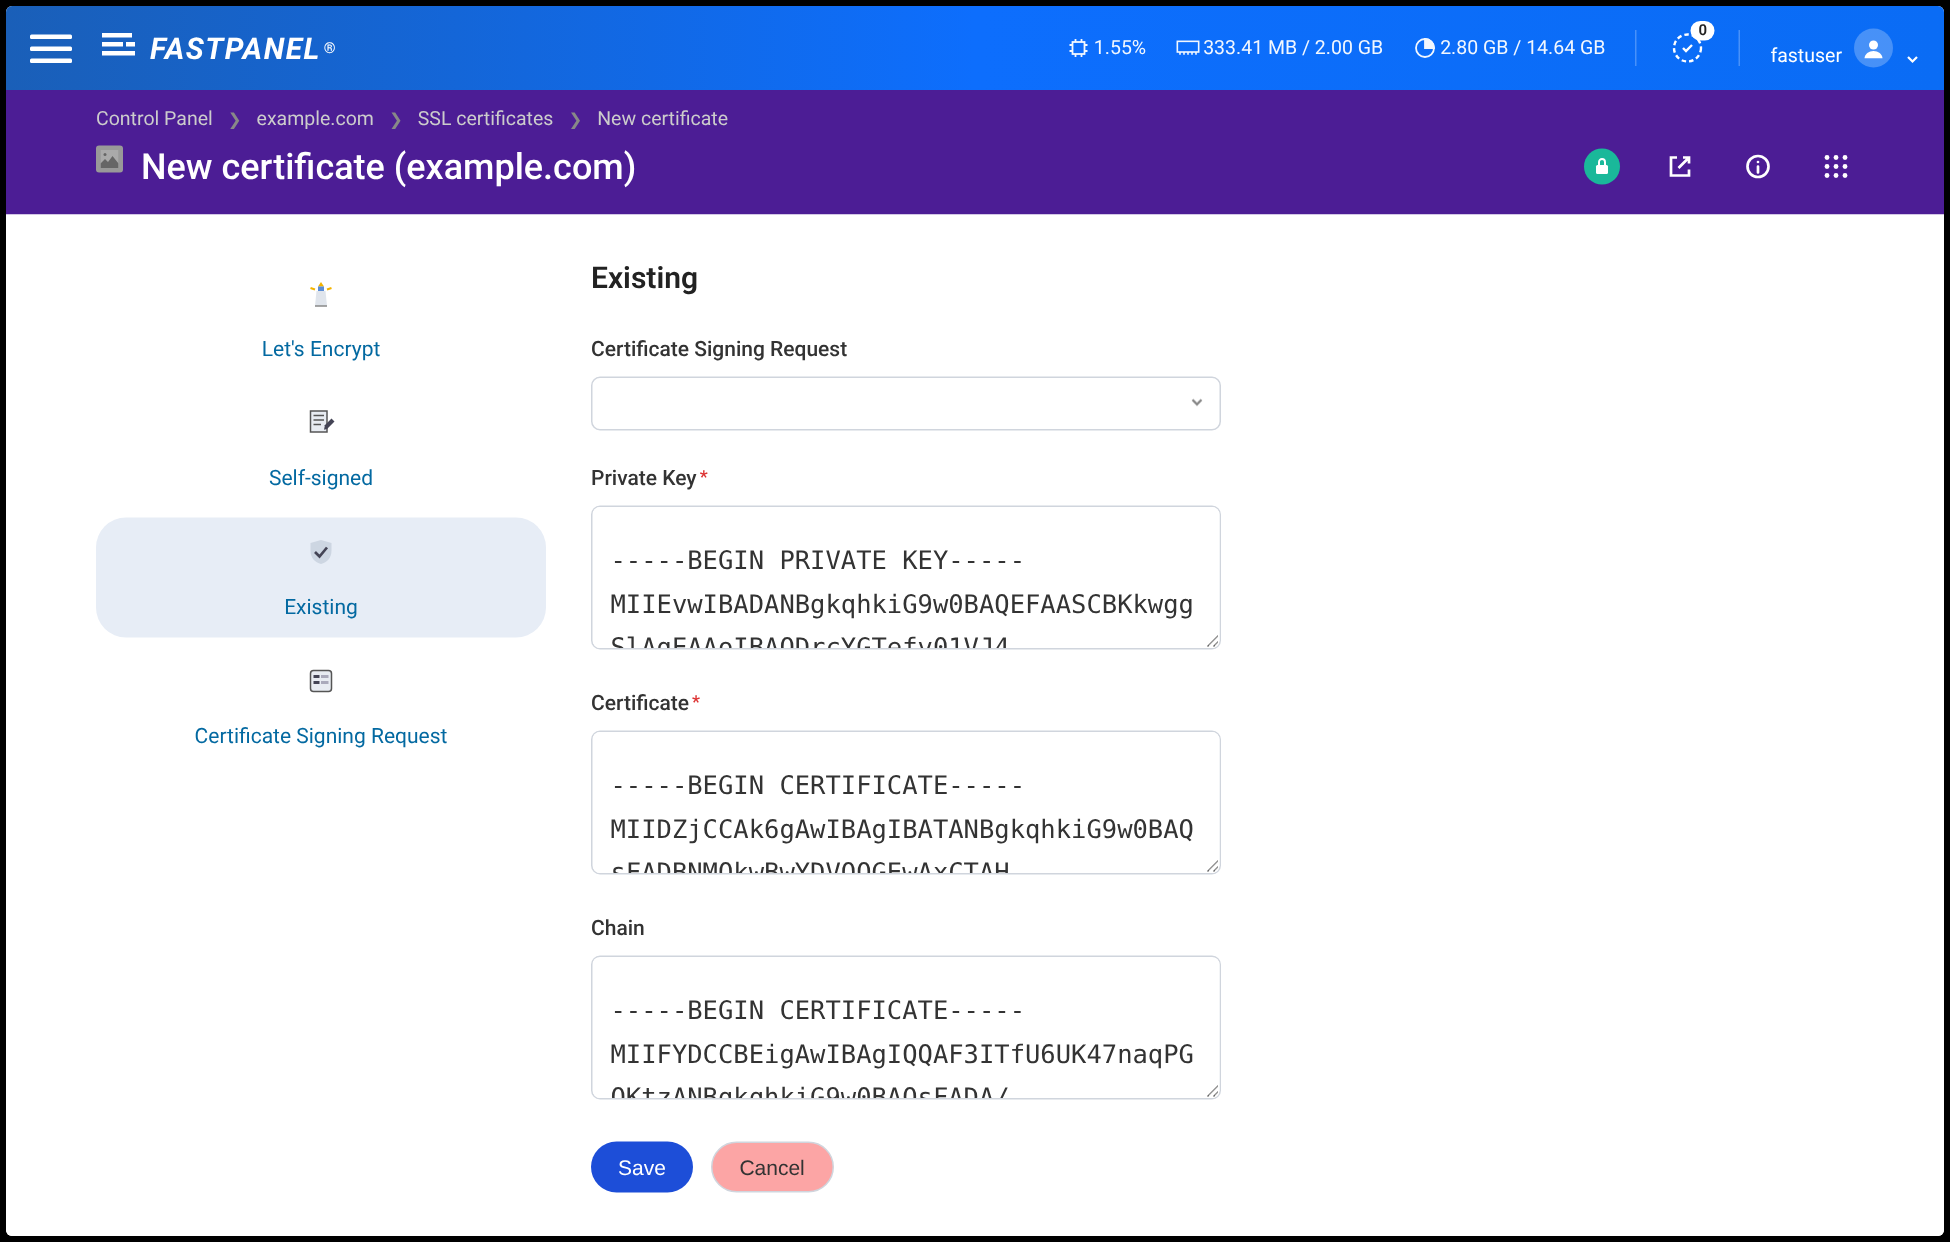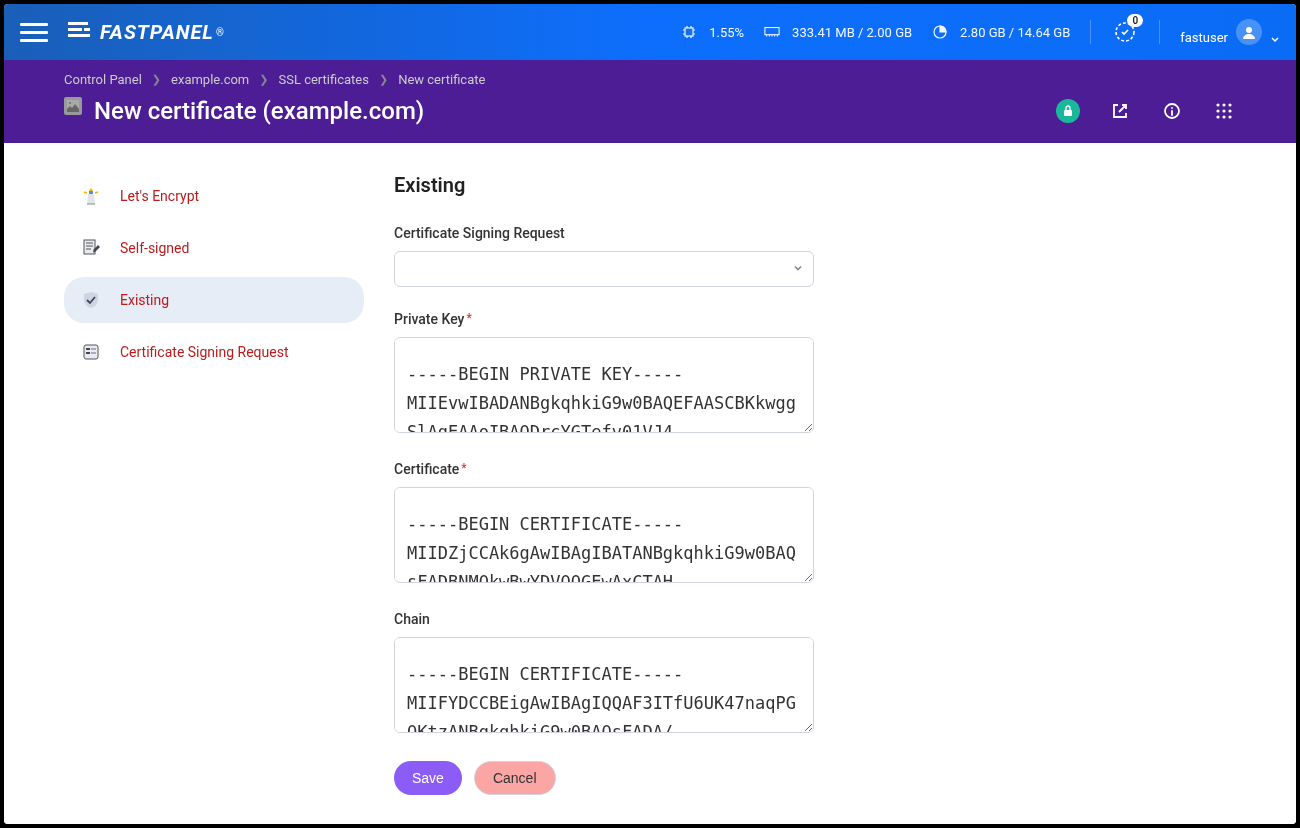--- a/index.html
+++ b/index.html
@@ -7,21 +7,21 @@
 .app-frame { position: absolute; top: 4px; left: 4px; right: 4px; bottom: 4px; background: #fff; border-radius: 4px; overflow: hidden; display: flex; flex-direction: column; }
 
 
 .top-header { height: 56px; background: linear-gradient(90deg, #1a5fb8 0%, #0d6efd 50%, #0a6cf5 100%); display: flex; align-items: center; padding: 0 16px; color: #fff; }
 .hamburger { width: 28px; height: 28px; display: flex; flex-direction: column; justify-content: center; gap: 5px; cursor: pointer; margin-right: 20px; }
 .hamburger span { display: block; height: 3px; background: #fff; border-radius: 1px; }
 .logo { display: flex; align-items: center; font-weight: 700; font-size: 20px; letter-spacing: 1px; font-style: italic; }
 .logo svg { margin-right: 8px; }
 .logo sup { font-size: 10px; font-weight: 400; margin-left: 2px; font-style: normal; }
 .header-stats { margin-left: auto; display: flex; align-items: center; gap: 20px; font-size: 13px; }
-.stat-item { display: flex; align-items: center; gap: 12px; opacity: 0.95; }
+.stat-item { display: flex; align-items: center; gap: 2px; opacity: 0.95; }
 .stat-icon { width: 16px; height: 16px; display: inline-flex; align-items: center; justify-content: center; }
 .notif-wrap { position: relative; width: 28px; height: 28px; display: flex; align-items: center; justify-content: center; }
 .notif-badge { position: absolute; top: -4px; right: -4px; background: #fff; color: #222; border-radius: 10px; font-size: 10px; font-weight: 600; padding: 1px 5px; min-width: 16px; text-align: center; }
 .divider-v { width: 1px; height: 24px; background: rgba(255,255,255,0.25); }
 .user-block { display: flex; align-items: flex-end; gap: 8px; cursor: pointer; }
 .avatar-circle { width: 26px; height: 26px; border-radius: 50%; background: rgba(255,255,255,0.25); display: flex; align-items: center; justify-content: center; }
 
 
 .sub-header { background: #4c1d95; color: #fff; padding: 12px 60px 18px 60px; }
 .breadcrumb { display: flex; align-items: center; gap: 10px; font-size: 13px; color: #ccc; margin-bottom: 10px; }
@@ -30,36 +30,36 @@
 .page-title-row { display: flex; align-items: center; }
 .page-title { display: flex; align-items: flex-start; gap: 12px; font-size: 24px; font-weight: 500; }
 .title-icon { width: 18px; height: 18px; background: #999; border-radius: 2px; display: inline-flex; align-items: center; justify-content: center; }
 .header-actions { margin-left: auto; display: flex; align-items: center; gap: 28px; }
 .action-icon { width: 24px; height: 24px; display: inline-flex; align-items: center; justify-content: center; cursor: pointer; }
 .action-green { width: 24px; height: 24px; border-radius: 50%; background: #1ab89a; display: inline-flex; align-items: center; justify-content: center; }
 
 
 .content { flex: 1; display: flex; padding: 30px 60px; overflow-y: auto; background: #fff; }
 .side-nav { width: 300px; flex-shrink: 0; }
-.nav-item { display: flex; align-items: center; gap: 18px; padding: 12px 16px; border-radius: 20px; font-size: 14px; color: #b91c1c; cursor: pointer; margin-bottom: 6px; }
+.nav-item { display: flex; align-items: center; gap: 18px; padding: 12px 16px; border-radius: 20px; font-size: 14px; color: #0369a1; cursor: pointer; margin-bottom: 6px; flex-direction: column; }
 .nav-item.active { background: #e7edf6; }
 .nav-icon { width: 22px; height: 22px; display: inline-flex; align-items: center; justify-content: center; }
 
 .form-area { flex: 1; max-width: 420px; margin-left: 30px; }
 .form-heading { font-size: 20px; font-weight: 600; color: #222; margin-bottom: 28px; }
 .form-group { margin-bottom: 24px; }
 .form-label { font-size: 14px; color: #333; font-weight: 500; display: block; margin-bottom: 10px; }
 .req { color: #d33; font-size: 12px; vertical-align: top; margin-left: 2px; }
 .select-box { position: relative; }
 .select-input { width: 100%; height: 36px; border: 1px solid #d0d5dd; border-radius: 6px; padding: 0 36px 0 12px; font-size: 14px; background: #fff; }
 .select-chevron { position: absolute; right: 10px; top: 50%; transform: translateY(-50%); color: #888; pointer-events: none; }
 .textarea-input { width: 100%; height: 96px; border: 1px solid #d0d5dd; border-radius: 6px; padding: 22px 12px; font-family: ui-monospace, Menlo, Consolas, monospace; font-size: 17px; line-height: 1.7; resize: vertical; color: #333; overflow-y: auto; }
 .button-row { display: flex; gap: 12px; margin-top: 20px; }
 .btn { padding: 8px 18px; border-radius: 18px; font-size: 14px; font-weight: 500; cursor: pointer; border: none; }
-.btn-primary { background: #8b5cf6; color: #fff; }
+.btn-primary { background: #1d4ed8; color: #fff; }
 .btn-secondary { background: #fca5a5; color: #333; border: 1px solid #d0d5dd; text-align: right; }
 </style>
 </head>
 <body>
 
 <div class="app-frame">
 
   <div class="top-header">
     <div class="hamburger">
       <span></span>

